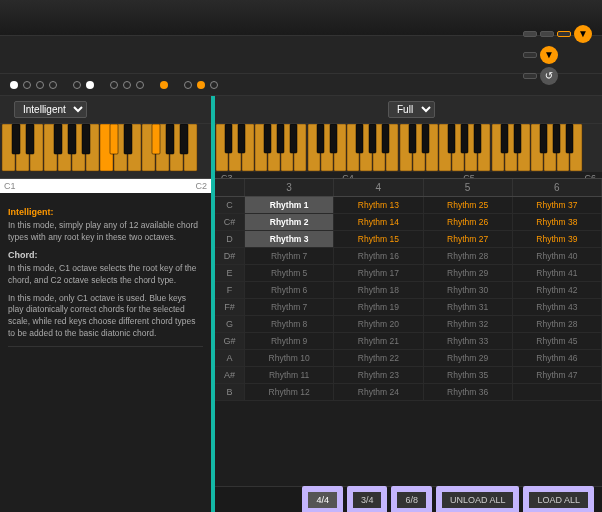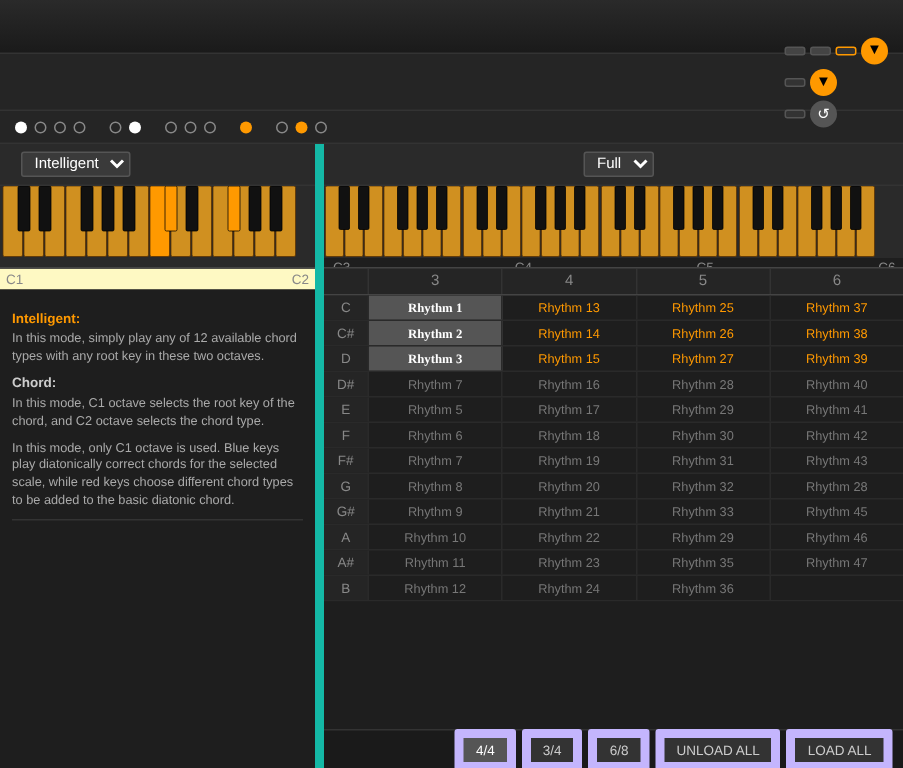--- a/index.html
+++ b/index.html
@@ -171,21 +171,21 @@
     
     .main-area {
       display: flex;
       height: calc(512px - 36px - 38px - 22px);
       background: #1e1e1e;
     }
 
     
     .left-panel {
       width: 221px;
-      border-right: 6px solid #14b8a6;
+      border-right: 4px solid #14b8a6;
       display: flex;
       flex-direction: column;
     }
 
     .fret-mode-bar {
       background: #2a2a2a;
       height: 28px;
       display: flex;
       align-items: center;
       padding: 0 8px;
@@ -213,21 +213,21 @@
       background: #2a2a2a;
       position: relative;
       border-bottom: 1px solid #444;
       overflow: hidden;
     }
 
     .keyboard-labels {
       display: flex;
       justify-content: space-between;
       padding: 2px 4px;
-      background: #fef9c3;
+      background: #ffffff;
     }
     .key-label {
       color: #888;
       font-size: 9px;
     }
 
     
     .text-panel {
       padding: 8px;
       background: #1e1e1e;
@@ -330,21 +330,20 @@
     }
     .grid-cell.row-label {
       color: #888;
       background: #252525;
       font-size: 9px;
     }
     .grid-cell.active {
       background: #555;
       color: #fff;
       font-weight: 700;
-      font-family: Liberation Serif, serif;
     }
     .grid-cell.normal { color: #777; }
     .grid-cell.highlight { color: #f90; }
 
     
     .bottom-bar {
       background: #1a1a1a;
       height: 26px;
       display: flex;
       align-items: center;

